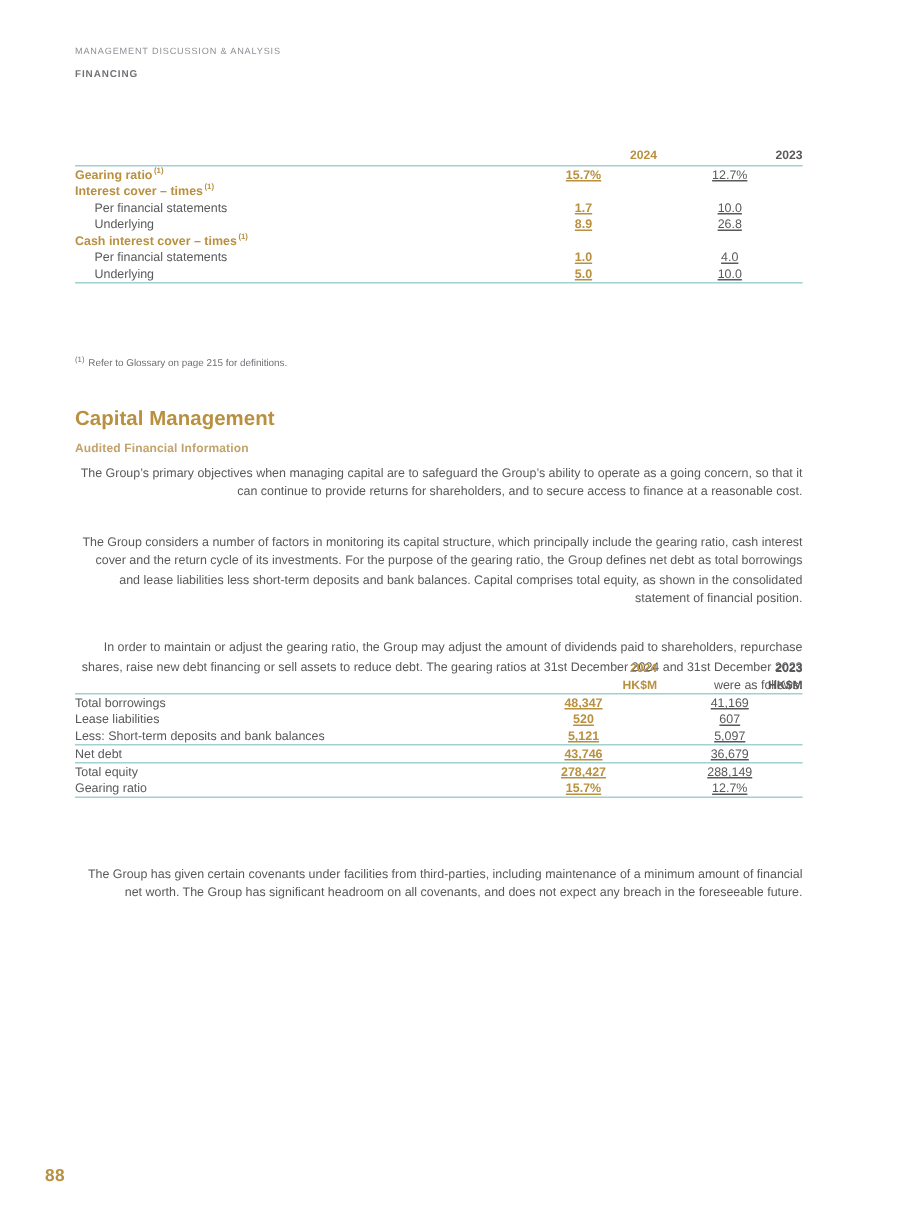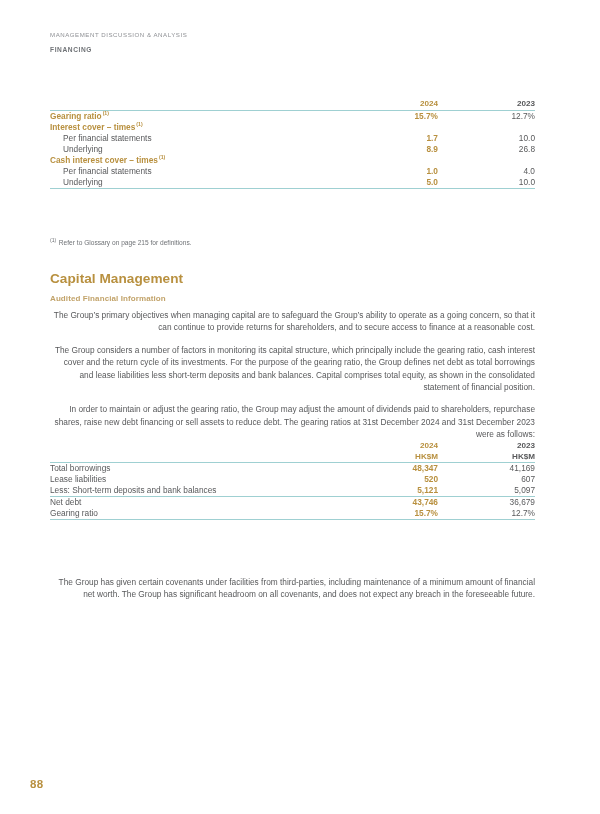--- a/index.html
+++ b/index.html
@@ -87,24 +87,25 @@
     padding: 4.0px 0 4.0px 0;
     color: #58595b;
   }
   .row-label.gold {
     color: #b8903f;
     font-weight: 700;
   }
   .row-label.indent { padding-left: 13px; }
 
   .val {
-    text-align: right;
+    text-align: center;
     font-size: 8.3px;
     line-height: 11px;
     padding: 4.0px 4px 4.0px 0;
+    text-decoration: underline;
   }
   .val.v2024 { color: #b8903f; font-weight: 700; }
   .val.v2023 { color: #58595b; }
 
   sup.fn {
     font-size: 5.2px;
     vertical-align: super;
     line-height: 0;
     margin-left: 1px;
   }
@@ -138,21 +139,21 @@
   }
 
   
   p.body {
     font-size: 8.3px;
     line-height: 12.4px;
     color: #58595b;
     margin: 0;
     text-align: right;
   }
-  p.body + p.body { margin-top: 10px; }
+  p.body + p.body { margin-top: 21px; }
 
   
   .pageno {
     position: absolute;
     left: 30px;
     top: 778px;
     font-size: 11.5px;
     font-weight: 700;
     color: #b8903f;
     letter-spacing: 0.3px;
@@ -275,20 +276,25 @@
         <tr>
           <td class="row-label">Less: Short-term deposits and bank balances</td>
           <td class="val v2024">5,121</td>
           <td class="val v2023">5,097</td>
         </tr>
         <tr class="rule-top">
           <td class="row-label">Net debt</td>
           <td class="val v2024">43,746</td>
           <td class="val v2023">36,679</td>
         </tr>
+        <tr class="rule-top">
+          <td class="row-label">Total equity</td>
+          <td class="val v2024">278,427</td>
+          <td class="val v2023">288,149</td>
+        </tr>
         <tr class="rule-bot">
           <td class="row-label">Gearing ratio</td>
           <td class="val v2024">15.7%</td>
           <td class="val v2023">12.7%</td>
         </tr>
       </tbody>
     </table>
   </div>
 
   <div class="col" style="top:576px;">

